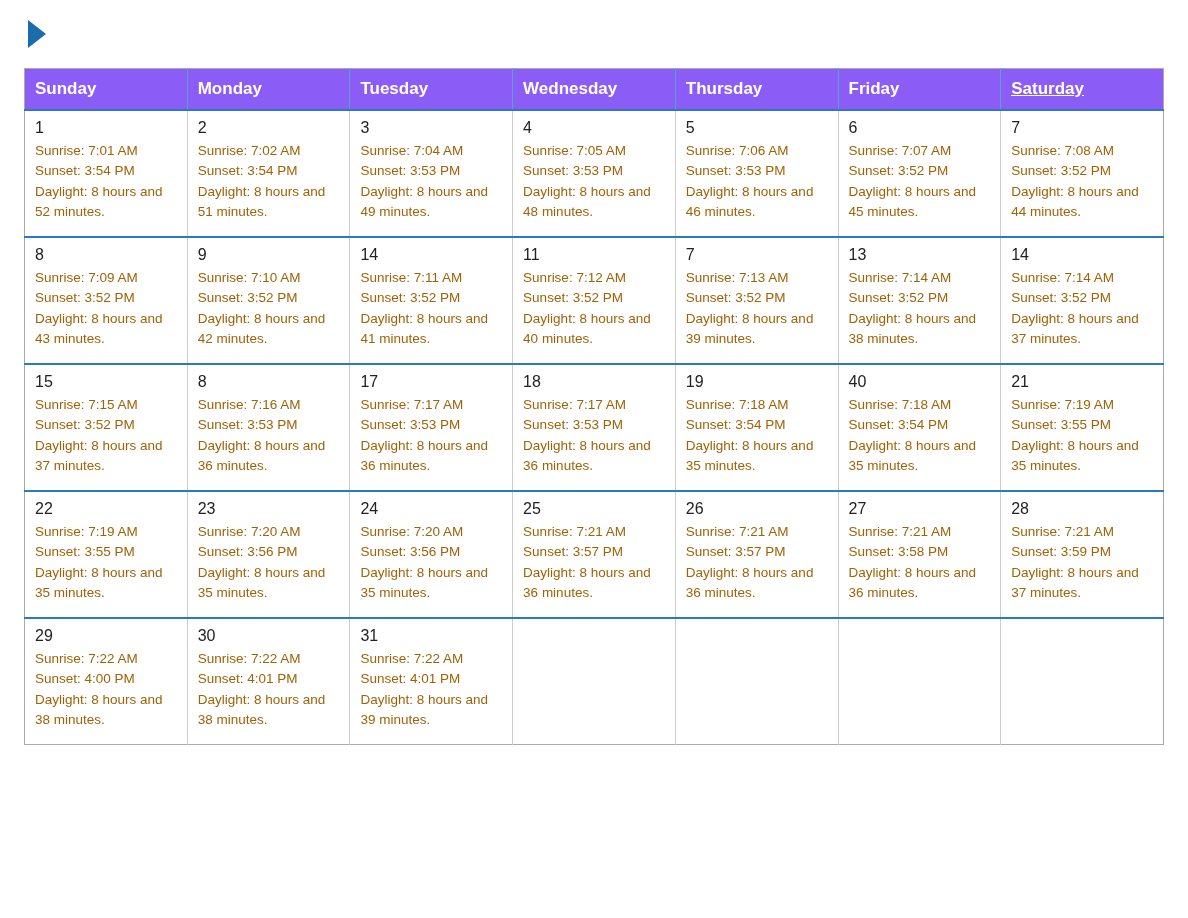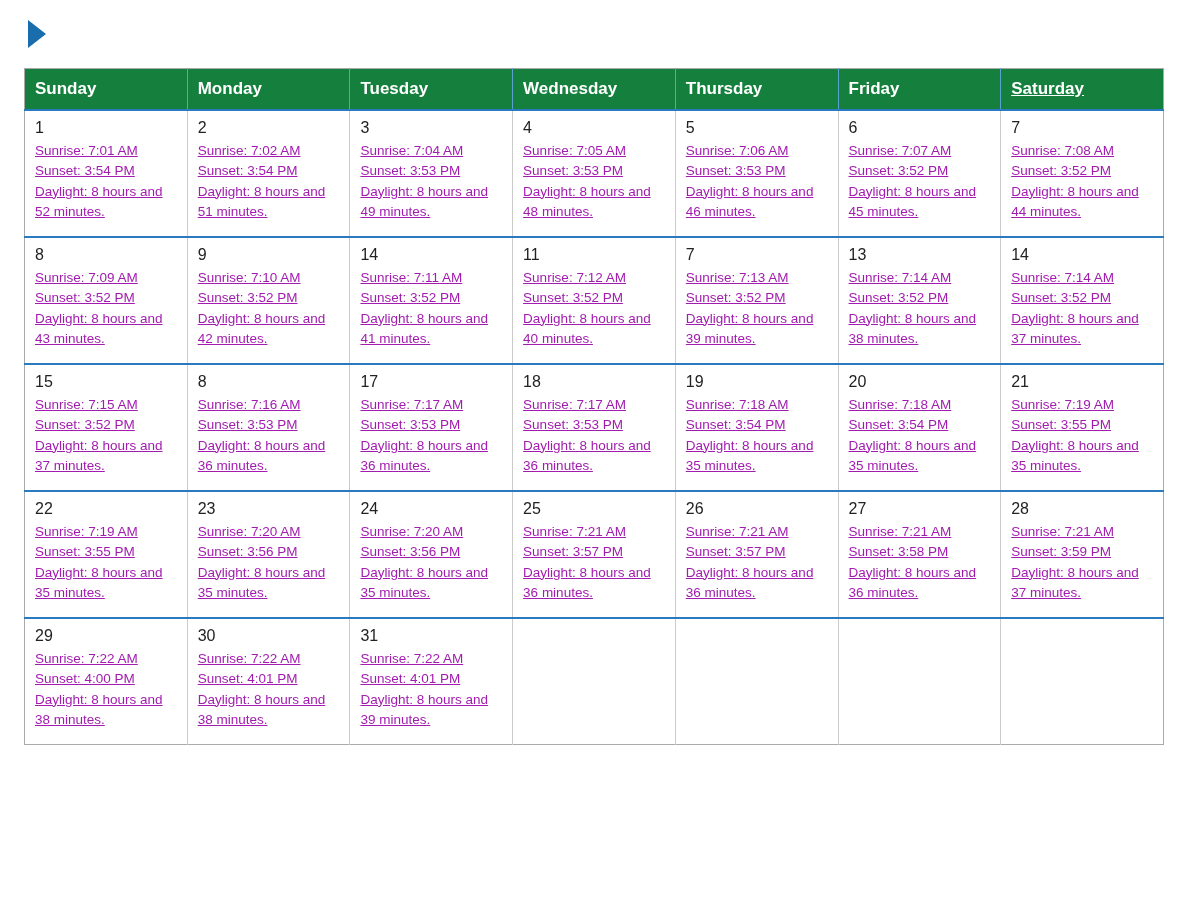--- a/index.html
+++ b/index.html
@@ -59,21 +59,21 @@
       font-size: 22px;
       color: #444;
       margin-top: 4px;
     }
     .calendar {
       width: 100%;
       border-collapse: collapse;
       border: 1px solid #aaa;
     }
     .calendar thead tr {
-      background-color: #15803d;
+      background-color: #8b5cf6;
     }
     .calendar thead th {
       color: #fff;
       padding: 10px 10px;
       font-size: 17px;
       font-weight: bold;
       text-align: left;
       border-right: 1px solid #5aa0d0;
     }
     .calendar thead th:last-child {
@@ -97,22 +97,21 @@
     }
     .day-number {
       font-size: 16px;
       font-weight: normal;
       color: #222;
       margin-bottom: 4px;
     }
     .day-info {
       font-size: 13.5px;
       line-height: 1.5;
-      color: #a21caf;
-      text-decoration: underline;
+      color: #a16207;
     }
     .empty-cell {
       background: #fff;
     }
   </style>
 </head>
 <body>
 
 <div class="header">
   <div class="logo">
@@ -216,21 +215,21 @@
         </td>
         <td>
           <div class="day-number">18</div>
 <div class="day-info">Sunrise: 7:17 AM<br>Sunset: 3:53 PM<br>Daylight: 8 hours and 36 minutes.</div>
         </td>
         <td>
           <div class="day-number">19</div>
 <div class="day-info">Sunrise: 7:18 AM<br>Sunset: 3:54 PM<br>Daylight: 8 hours and 35 minutes.</div>
         </td>
         <td>
-          <div class="day-number">20</div>
+          <div class="day-number">40</div>
 <div class="day-info">Sunrise: 7:18 AM<br>Sunset: 3:54 PM<br>Daylight: 8 hours and 35 minutes.</div>
         </td>
         <td>
           <div class="day-number">21</div>
 <div class="day-info">Sunrise: 7:19 AM<br>Sunset: 3:55 PM<br>Daylight: 8 hours and 35 minutes.</div>
         </td>
       </tr>
       <tr>
         <td>
           <div class="day-number">22</div>

